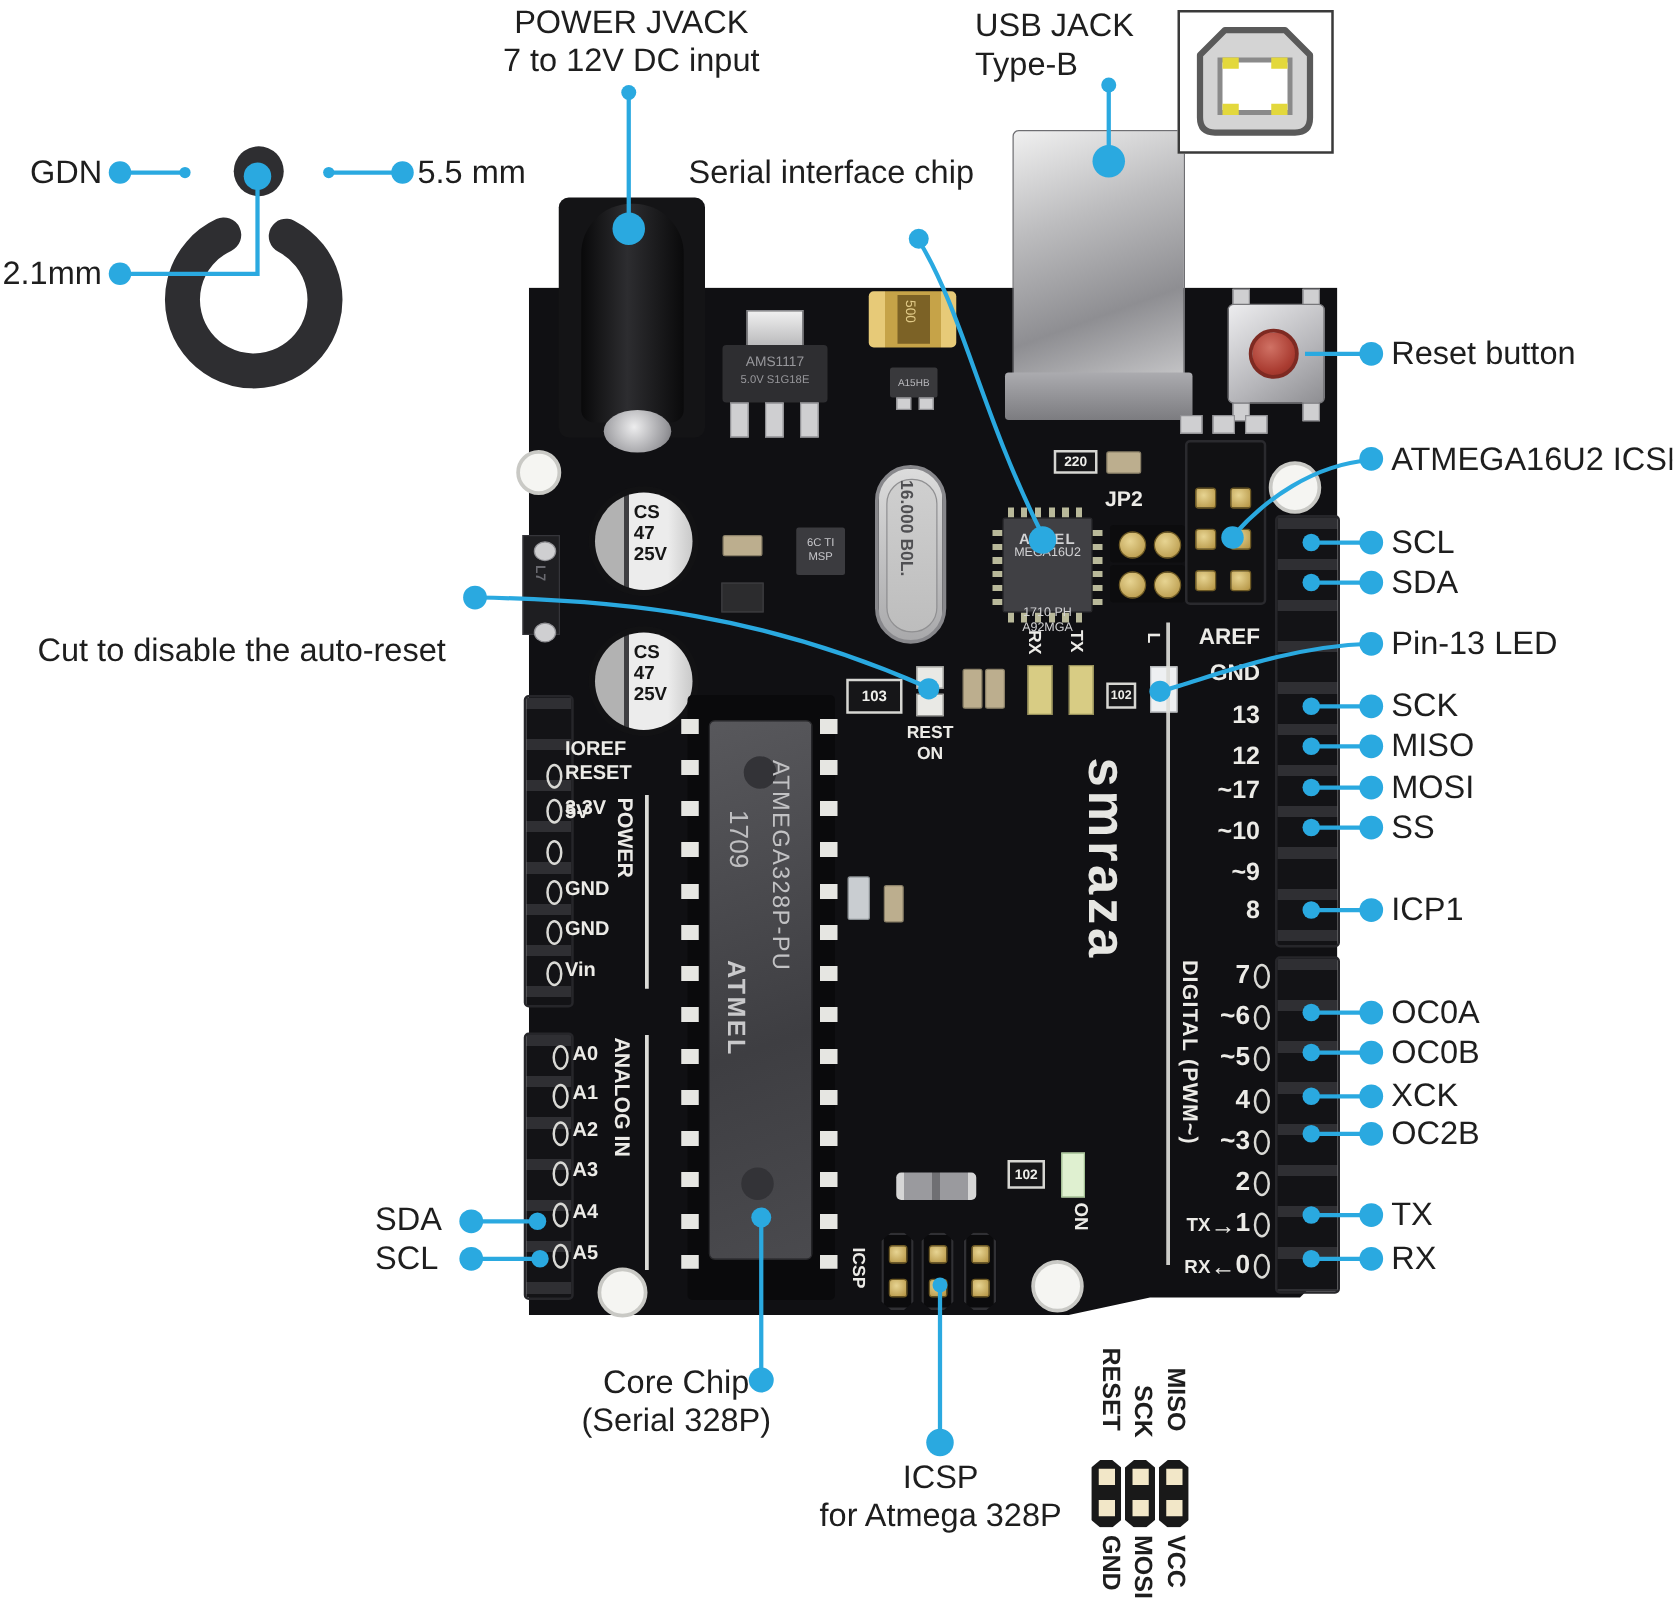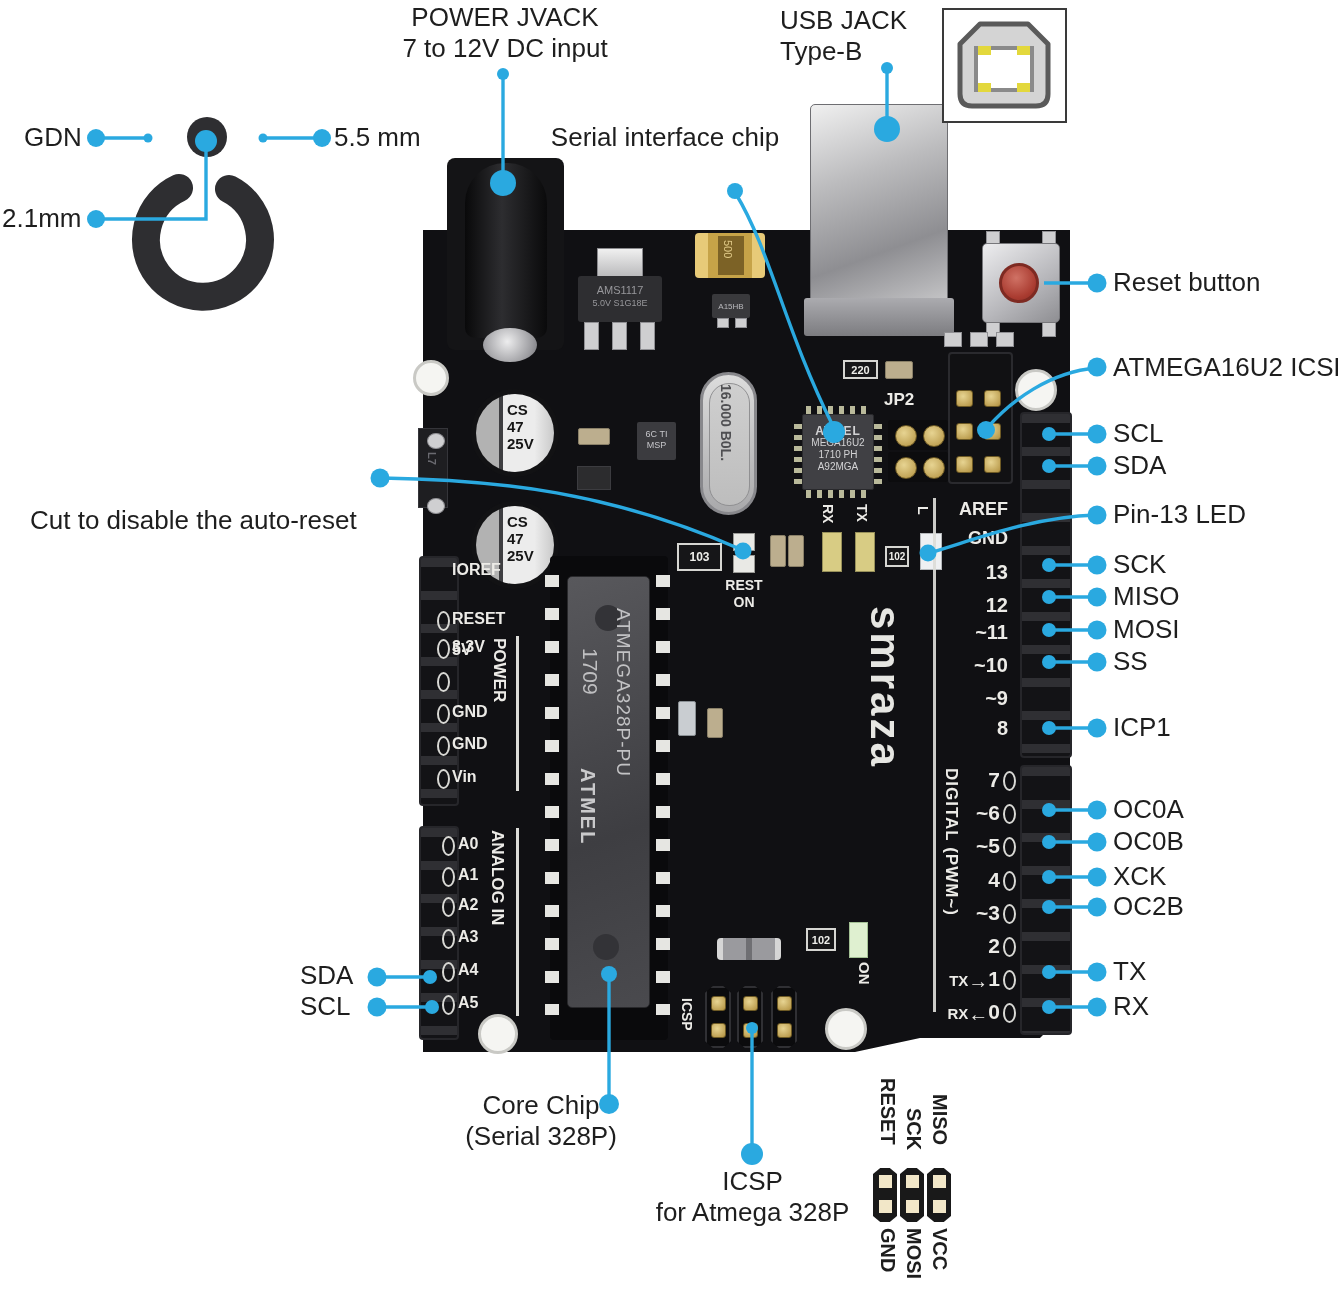--- a/index.html
+++ b/index.html
@@ -110,21 +110,21 @@
   <div class="silk vt" style="left:718px;top:384px;height:125px;font-size:14px;color:#4f4f52;">16.000 B0L.</div>
 
   <div class="abs" style="left:806px;top:406px;width:64px;height:8px;background:repeating-linear-gradient(90deg,#b9b99a 0 5px,transparent 5px 11px);"></div>
   <div class="abs" style="left:806px;top:490px;width:64px;height:8px;background:repeating-linear-gradient(90deg,#b9b99a 0 5px,transparent 5px 11px);"></div>
   <div class="abs" style="left:794px;top:420px;width:8px;height:64px;background:repeating-linear-gradient(0deg,#b9b99a 0 5px,transparent 5px 11px);"></div>
   <div class="abs" style="left:874px;top:420px;width:8px;height:64px;background:repeating-linear-gradient(0deg,#b9b99a 0 5px,transparent 5px 11px);"></div>
   <div class="abs" style="left:802px;top:414px;width:72px;height:76px;background:#404044;border:1px solid #29292c;border-radius:2px;
               color:#d2d2d4;text-align:center;font-size:10px;line-height:12px;padding-top:10px;box-sizing:border-box;">
     <span style="display:block;font-weight:bold;font-size:12px;letter-spacing:1px;">ATMEL</span>
     <span style="display:block;">MEGA16U2</span>
-    <span style="display:block;">1710 PH</span>
+    <span style="display:block;margin-top:36px;">1710 PH</span>
     <span style="display:block;">A92MGA</span>
   </div>
 
   <div class="silk" style="left:884px;top:390px;font-size:17px;">JP2</div>
   <div class="abs" style="left:888px;top:420px;width:60px;height:30px;background:#0c0c0e;border-radius:3px;"></div>
   <div class="abs" style="left:888px;top:452px;width:60px;height:30px;background:#0c0c0e;border-radius:3px;"></div>
   <div class="goldpad" style="left:895px;top:425px;width:20px;height:20px;border-radius:50%;"></div>
   <div class="goldpad" style="left:923px;top:425px;width:20px;height:20px;border-radius:50%;"></div>
   <div class="goldpad" style="left:895px;top:457px;width:20px;height:20px;border-radius:50%;"></div>
   <div class="goldpad" style="left:923px;top:457px;width:20px;height:20px;border-radius:50%;"></div>
@@ -201,21 +201,21 @@
   <div class="goldpad" style="left:777px;top:996px;width:13px;height:13px;"></div>
   <div class="goldpad" style="left:711px;top:1023px;width:13px;height:13px;"></div>
   <div class="goldpad" style="left:743px;top:1023px;width:13px;height:13px;"></div>
   <div class="goldpad" style="left:777px;top:1023px;width:13px;height:13px;"></div>
 
   <div class="silk vt" style="left:861px;top:606px;height:180px;font-size:42px;letter-spacing:3px;color:#e6e6e2;">smraza</div>
 
   <div class="hstrip" style="left:419px;top:556px;width:40px;height:250px;"></div>
   <div class="hstrip" style="left:419px;top:826px;width:40px;height:214px;"></div>
 
-  <div class="silk" style="left:452px;top:561px;font-size:16px;">IOREF</div>
+  <div class="silk" style="left:452px;top:591px;font-size:16px;">IOREF</div>
   <div class="oval" style="left:437px;top:611px;"></div>
   <div class="silk" style="left:452px;top:610px;font-size:16px;">RESET</div>
   <div class="oval" style="left:437px;top:639px;"></div>
   <div class="silk" style="left:452px;top:638px;font-size:16px;">3.3V</div>
   <div class="oval" style="left:437px;top:672px;"></div>
   <div class="silk" style="left:452px;top:641px;font-size:16px;">5V</div>
   <div class="oval" style="left:437px;top:704px;"></div>
   <div class="silk" style="left:452px;top:703px;font-size:16px;">GND</div>
   <div class="oval" style="left:437px;top:736px;"></div>
   <div class="silk" style="left:452px;top:735px;font-size:16px;">GND</div>
@@ -240,21 +240,21 @@
   <div class="abs" style="left:516px;top:828px;width:3px;height:188px;background:#dcdcd8;"></div>
 
   <div class="hstrip" style="left:1020px;top:412px;width:52px;height:346px;"></div>
   <div class="hstrip" style="left:1020px;top:765px;width:52px;height:270px;"></div>
   <div class="abs" style="left:933px;top:498px;width:3px;height:514px;background:#dcdcd8;opacity:.92;"></div>
 
   <div class="silk" style="right:330px;top:499px;font-size:18px;">AREF</div>
   <div class="silk" style="right:330px;top:528px;font-size:18px;">GND</div>
   <div class="silk" style="right:330px;top:561px;font-size:20px;">13</div>
   <div class="silk" style="right:330px;top:594px;font-size:20px;">12</div>
-  <div class="silk" style="right:330px;top:621px;font-size:20px;">~11</div>
+  <div class="silk" style="right:330px;top:621px;font-size:20px;">~17</div>
   <div class="silk" style="right:330px;top:654px;font-size:20px;">~10</div>
   <div class="silk" style="right:330px;top:687px;font-size:20px;">~9</div>
   <div class="silk" style="right:330px;top:717px;font-size:20px;">8</div>
 
   <div class="silk" style="right:338px;top:768px;font-size:21px;">7</div>
   <div class="silk" style="right:338px;top:801px;font-size:21px;">~6</div>
   <div class="silk" style="right:338px;top:834px;font-size:21px;">~5</div>
   <div class="silk" style="right:338px;top:868px;font-size:21px;">4</div>
   <div class="silk" style="right:338px;top:901px;font-size:21px;">~3</div>
   <div class="silk" style="right:338px;top:934px;font-size:21px;">2</div>

